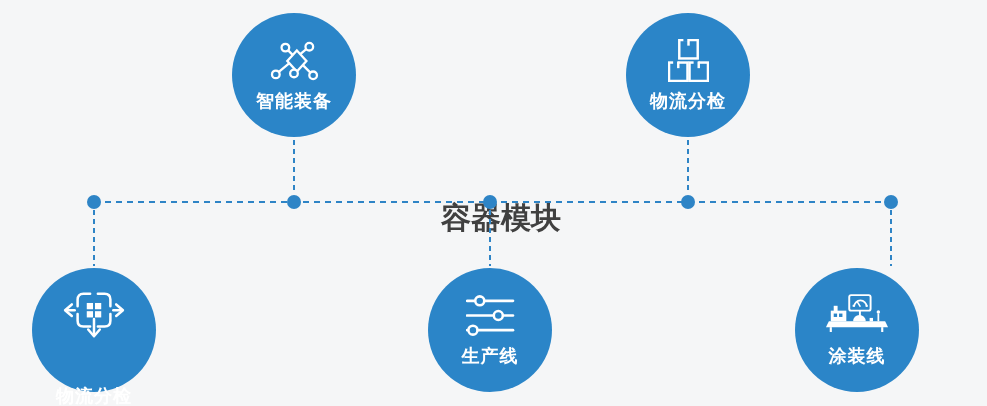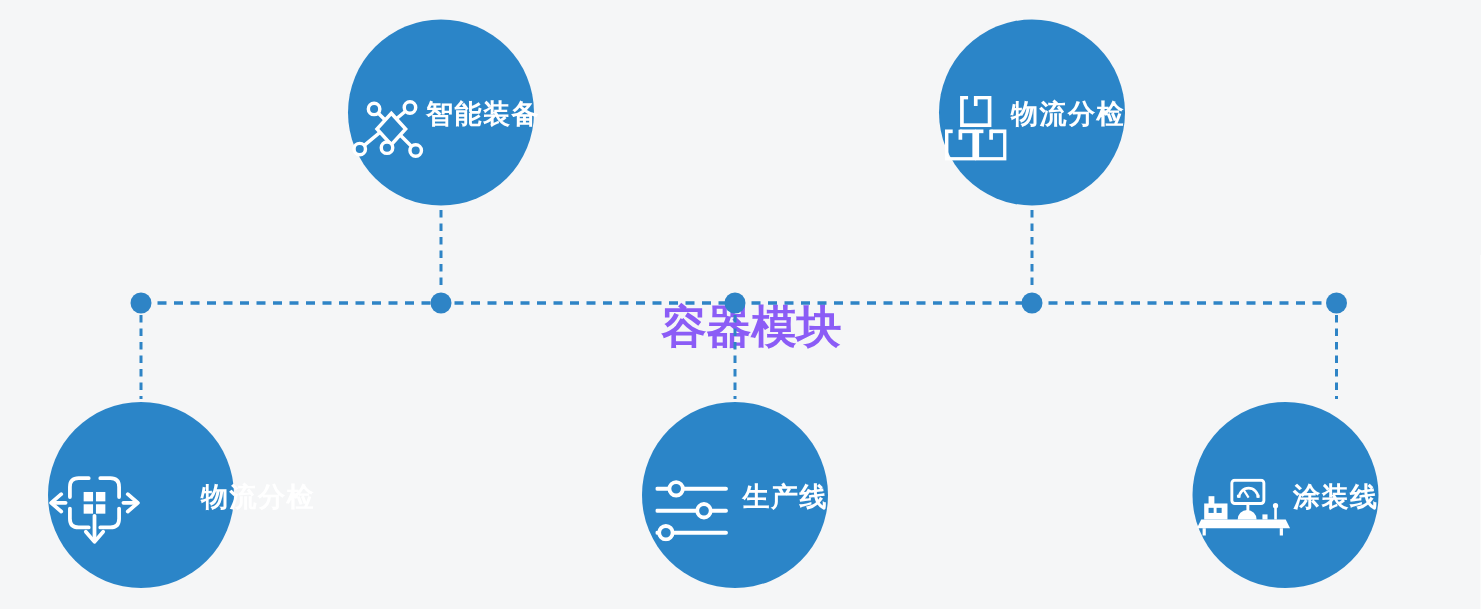--- a/index.html
+++ b/index.html
@@ -3,28 +3,28 @@
 <meta charset="utf-8">
 <style>
   html,body{margin:0;padding:0;background:#fff;}
   .stage{
     position:relative;width:987px;height:406px;overflow:hidden;
     background:#f5f6f7;
     font-family:"Liberation Sans","DejaVu Sans",sans-serif;
   }
   .watermark{
     position:absolute;left:441px;top:198px;z-index:1;
-    font-size:30px;font-weight:700;color:#8b5cf6;letter-spacing:0;
+    font-size:30px;font-weight:700;color:#404040;letter-spacing:0;
     user-select:none;white-space:nowrap;
   }
   .wires{position:absolute;left:0;top:0;z-index:2;}
   .node{
     position:absolute;width:124px;height:124px;border-radius:50%;
     background:#2b85c8;z-index:3;
-    display:flex;flex-direction:row;align-items:center;
+    display:flex;flex-direction:column;align-items:center;
   }
   .node .iconbox{
     margin-top:21px;height:53px;width:100%;
     display:flex;align-items:center;justify-content:center;
   }
   .node .label{
     margin-top:2px;color:#ffffff;font-size:18px;font-weight:700;
     letter-spacing:1px;white-space:nowrap;
   }
   .n1{left:232px;top:13px;}

